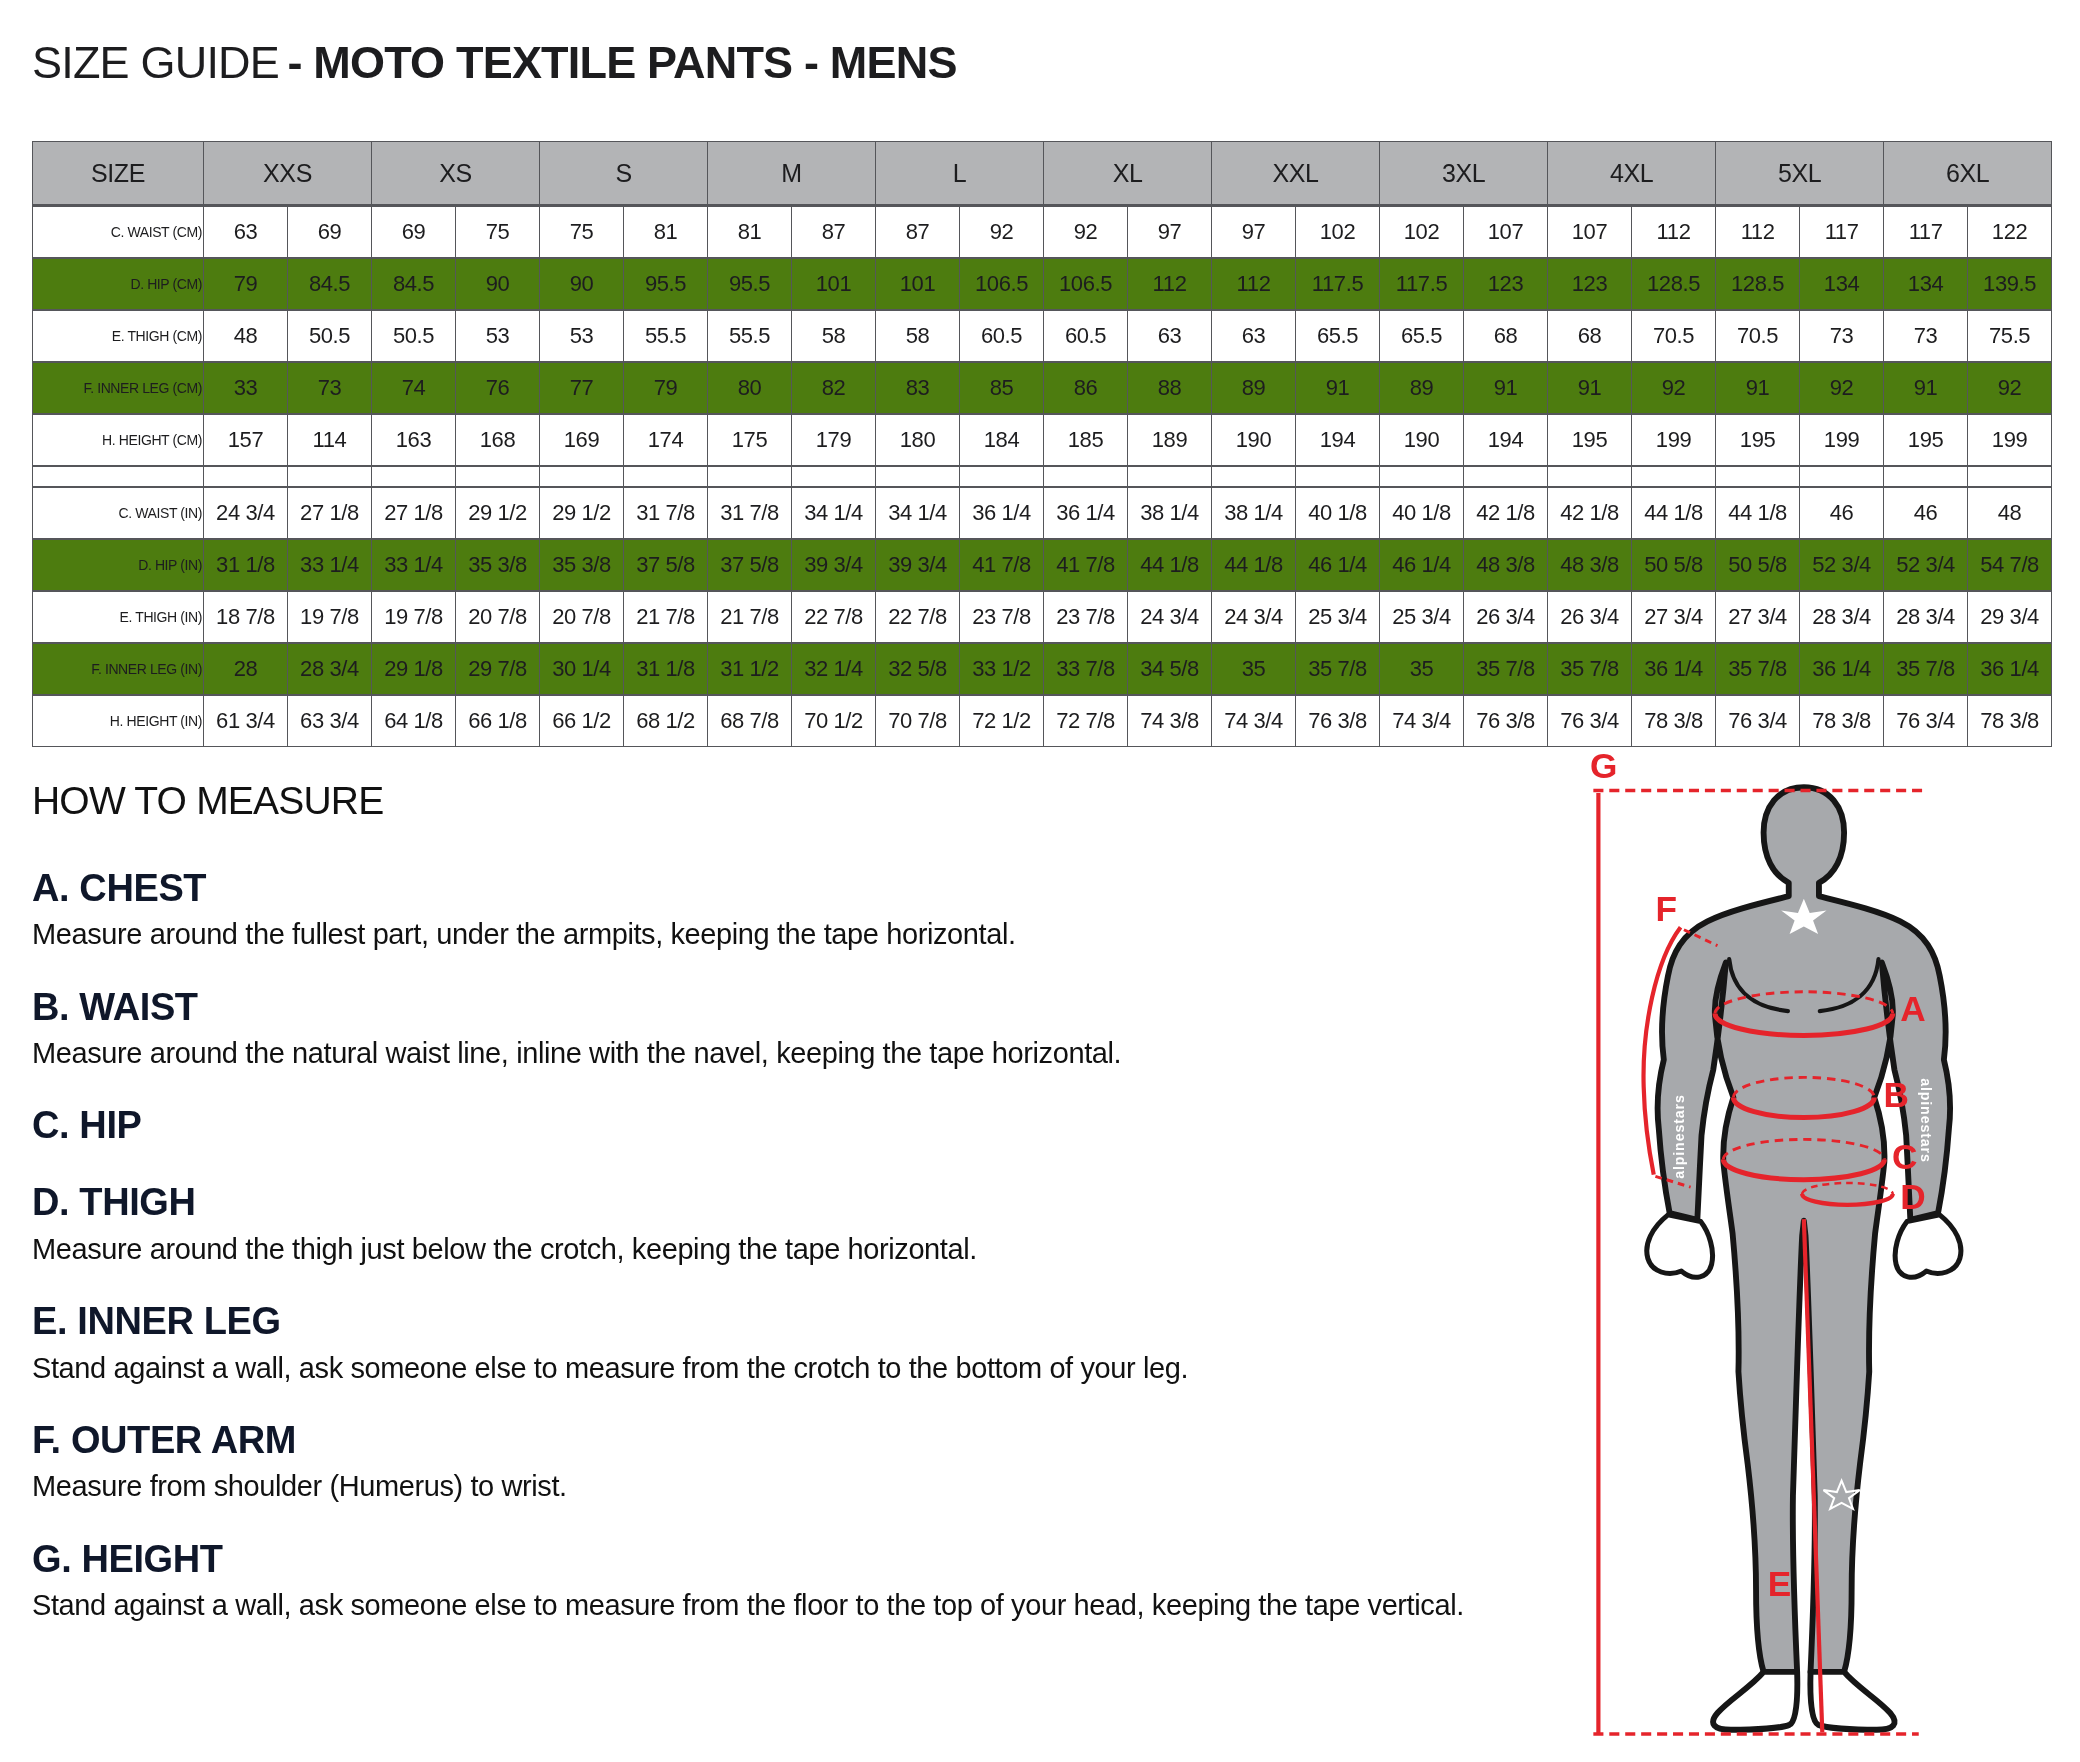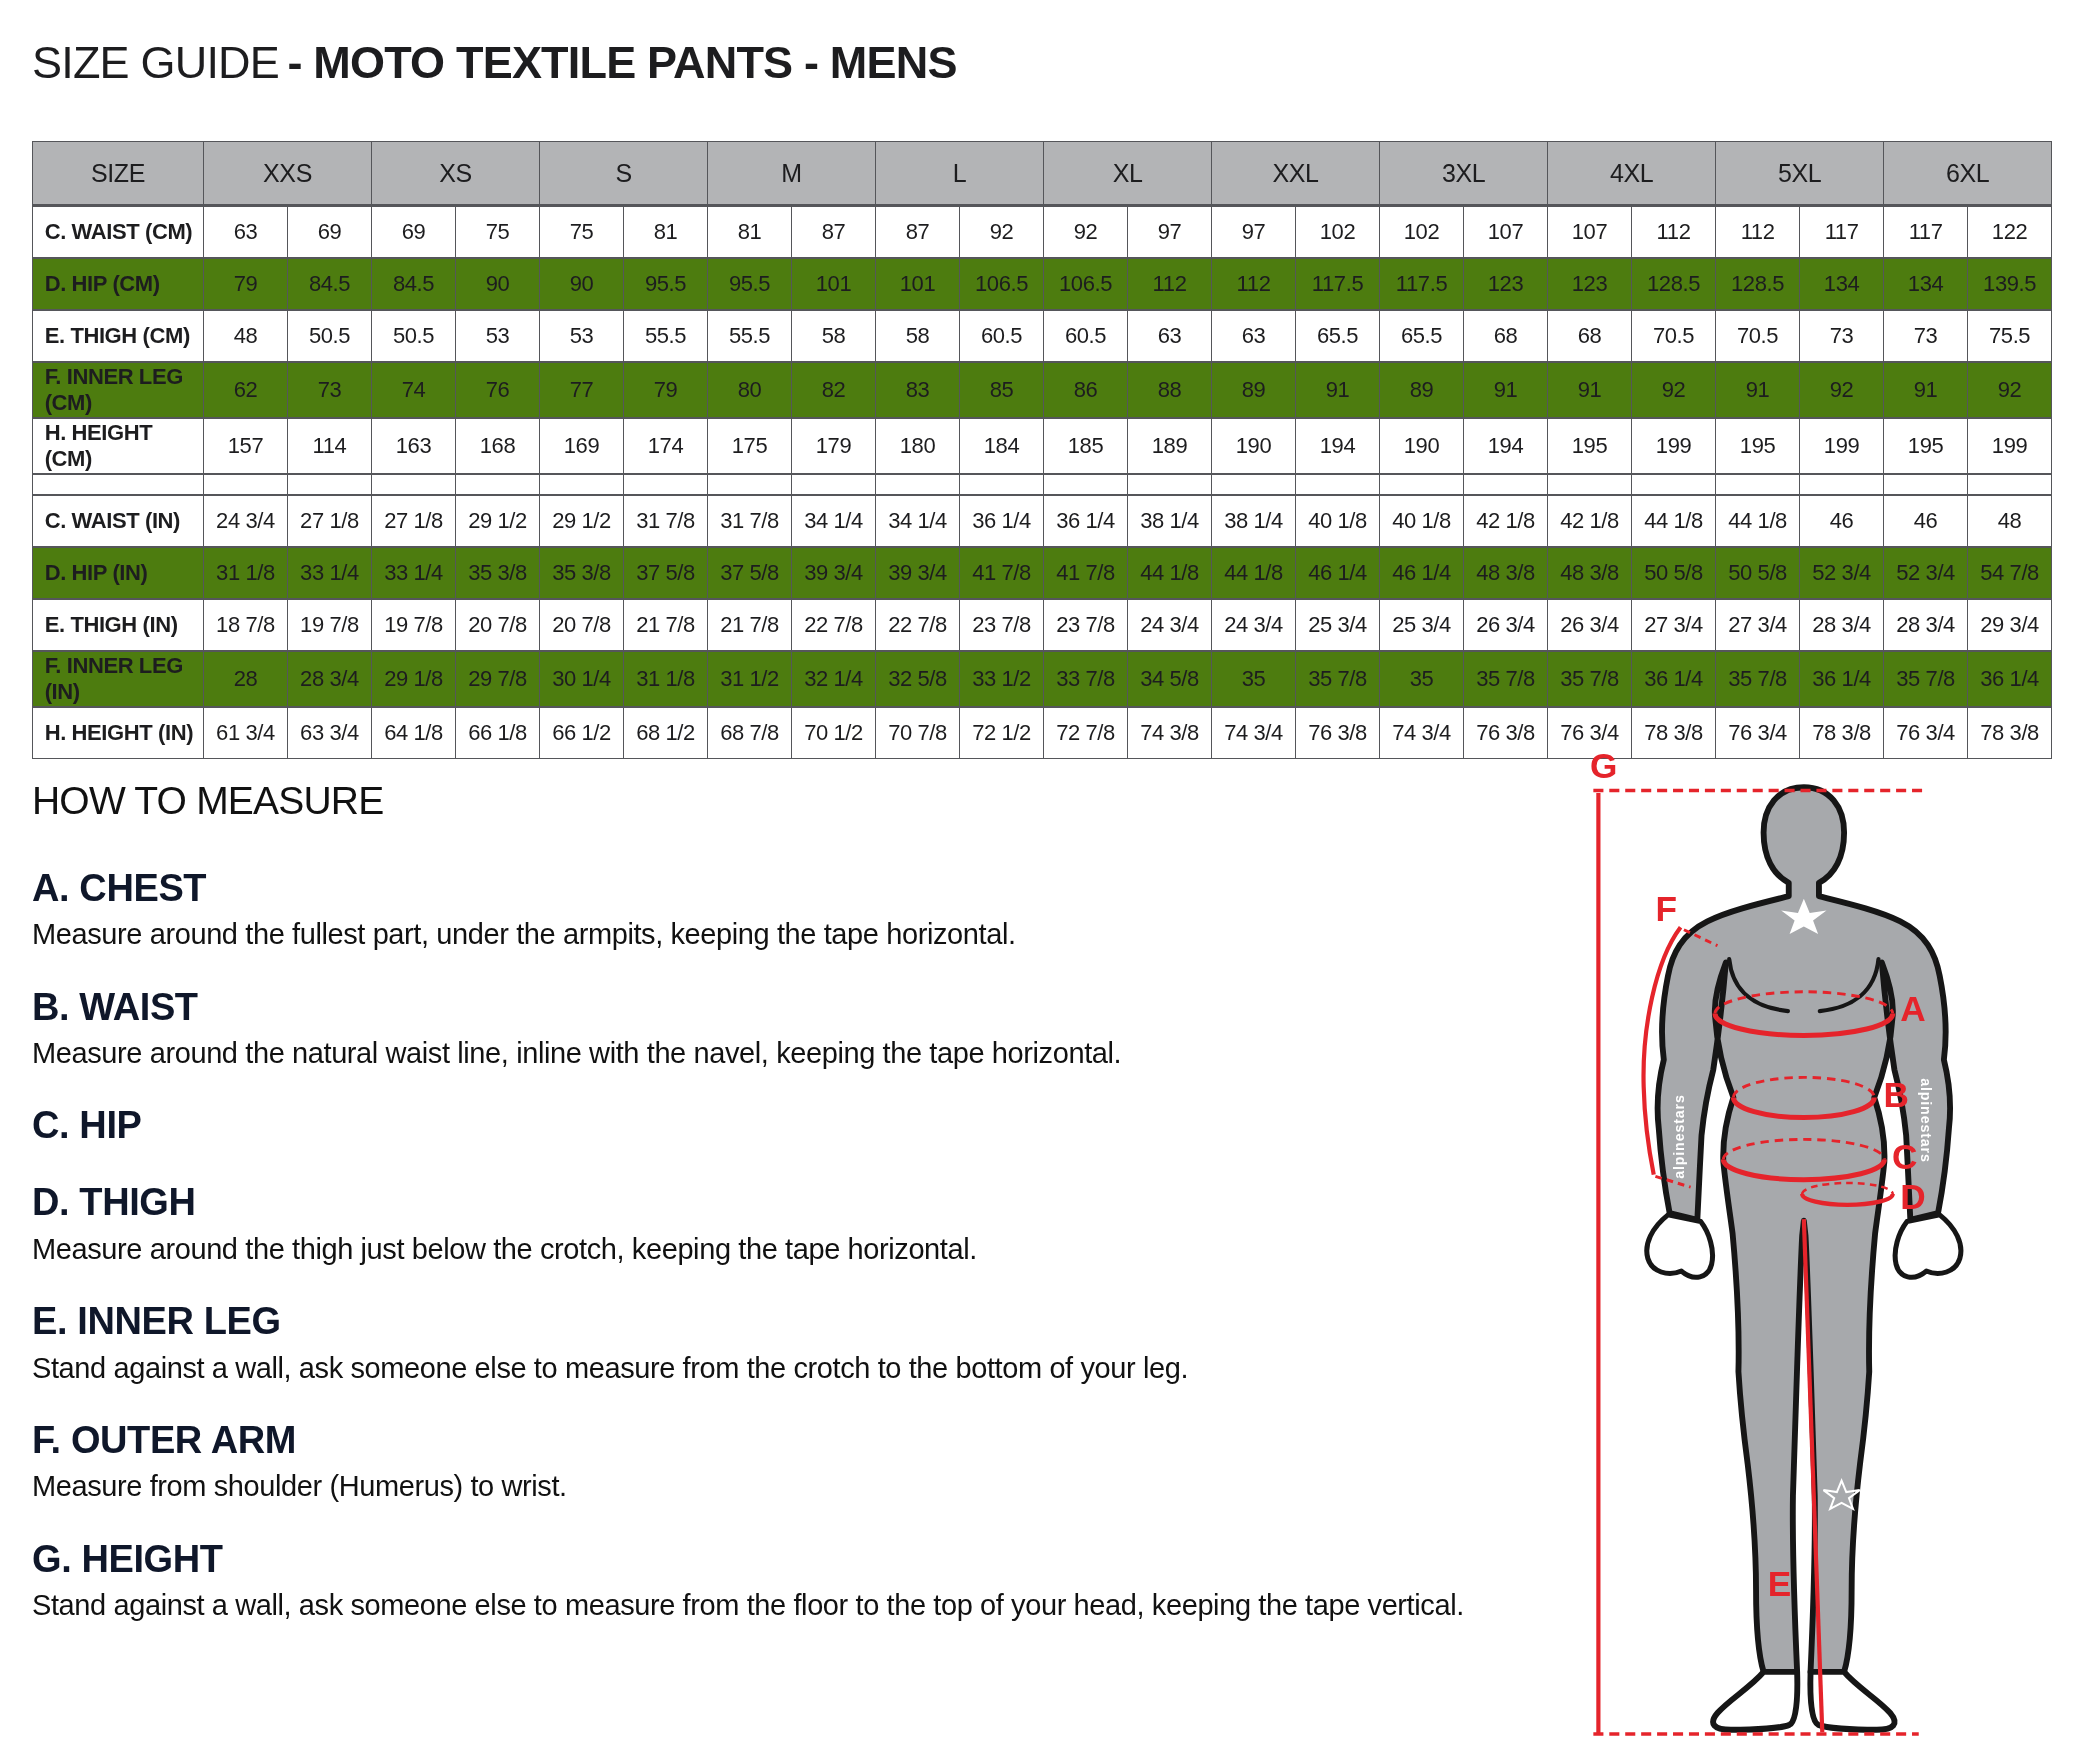--- a/index.html
+++ b/index.html
@@ -30,21 +30,21 @@
   table.size-table thead tr{border-bottom:3.4px solid #55565a;}
   table.size-table thead th{
     background:#b3b4b6;height:60px;
     font-size:25px;font-weight:400;text-align:center;
     border-left:1.7px solid #55565a;letter-spacing:-0.4px;
   }
   table.size-table thead th:first-child{border-left:none;}
   table.size-table tbody tr{border-top:2.5px solid #55565a;background:#ffffff;}
   table.size-table tbody tr.gray{background:#4d7c0f;}
   table.size-table tbody th.row-label{
-    text-align:left;padding-left:11.7px;font-size:22px;font-weight:700;
+    text-align:right;padding-left:11.7px;font-size:14px;font-weight:400;
     letter-spacing:-0.4px;height:48px;
   }
   table.size-table tbody td{
     text-align:center;font-size:22px;font-weight:400;height:48px;
     border-left:0.8px solid #55565a;letter-spacing:-0.4px;white-space:nowrap;
   }
   table.size-table tbody td.group-start{border-left:1.7px solid #55565a;}
   table.size-table tbody tr.spacer th,
   table.size-table tbody tr.spacer td{height:17px;background:#ffffff;}
 
@@ -183,21 +183,21 @@
           <td>68</td>
           <td class="group-start">68</td>
           <td>70.5</td>
           <td class="group-start">70.5</td>
           <td>73</td>
           <td class="group-start">73</td>
           <td>75.5</td>
         </tr>
         <tr class="gray">
           <th class="row-label">F. INNER LEG (CM)</th>
-          <td class="group-start">62</td>
+          <td class="group-start">33</td>
           <td>73</td>
           <td class="group-start">74</td>
           <td>76</td>
           <td class="group-start">77</td>
           <td>79</td>
           <td class="group-start">80</td>
           <td>82</td>
           <td class="group-start">83</td>
           <td>85</td>
           <td class="group-start">86</td>

